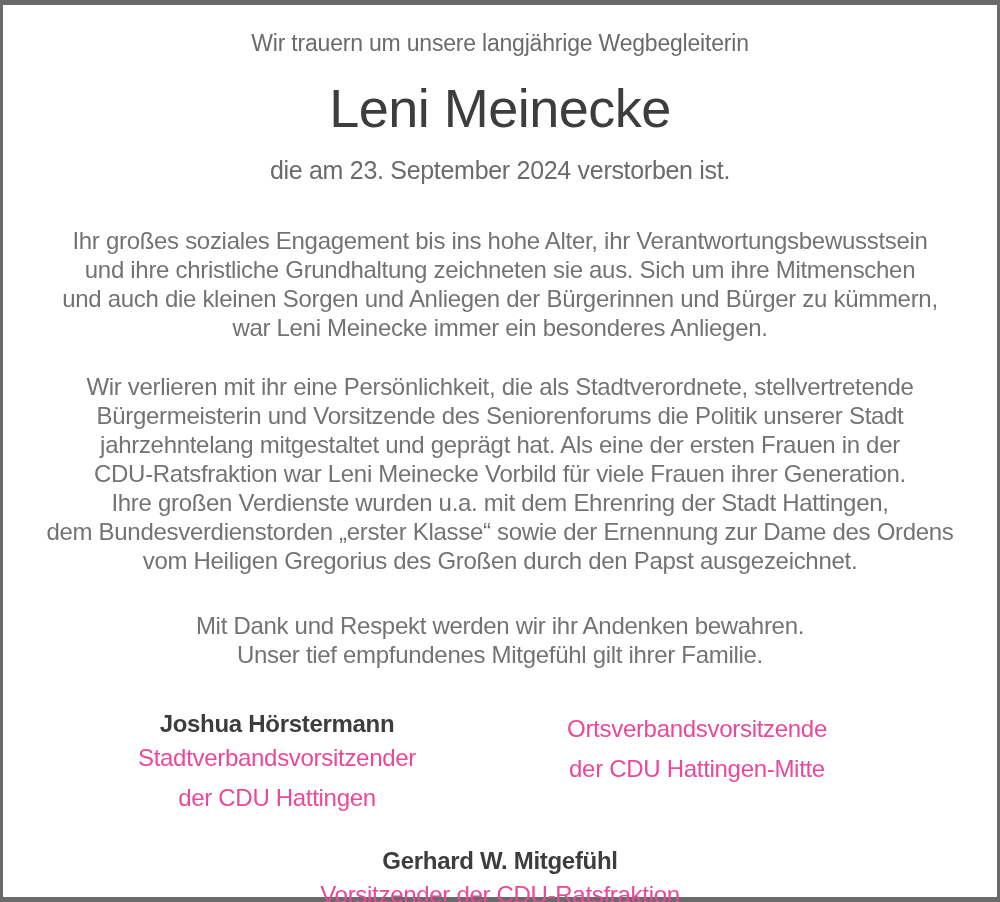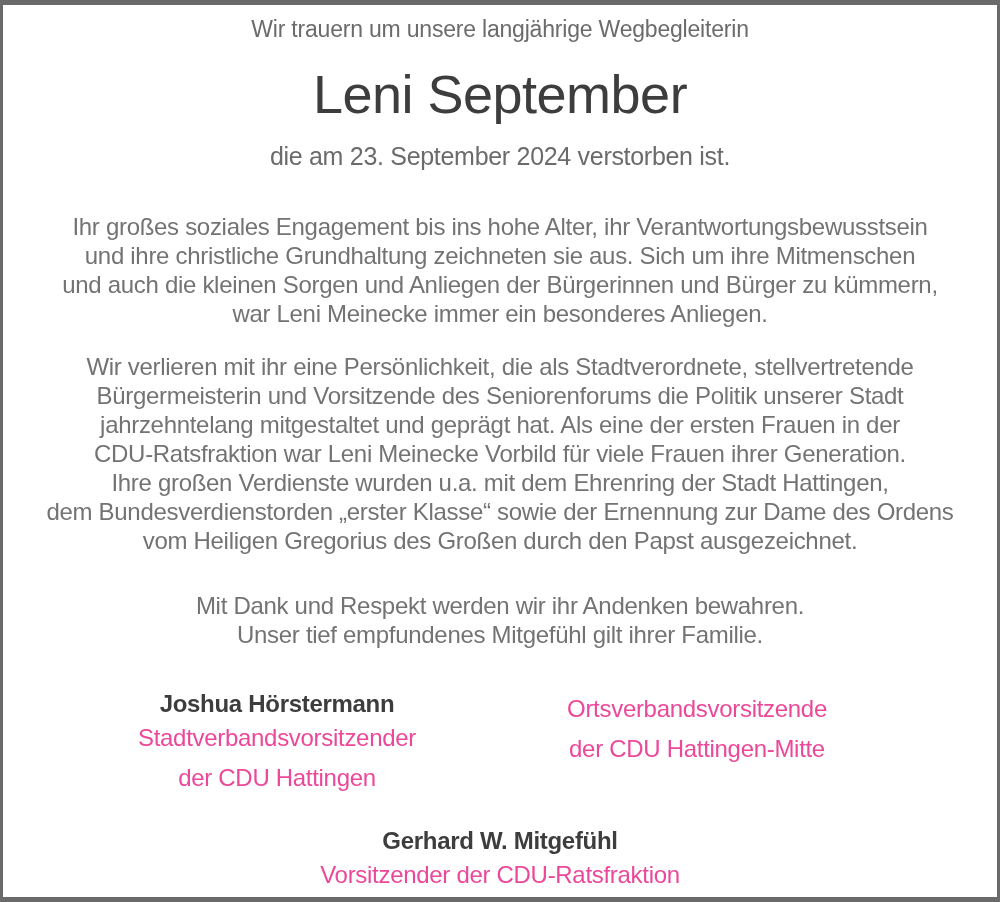--- a/index.html
+++ b/index.html
@@ -14,21 +14,21 @@
     width: 1000px;
     height: 902px;
     background: #ffffff;
     border: solid #6a6a6a;
     border-width: 5px 3px;
     font-family: "Liberation Sans", sans-serif;
     text-align: center;
     color: #6b6b6b;
   }
   .intro {
-    margin-top: 11px;
+    margin-top: 25px;
     font-size: 23px;
     line-height: 26px;
     letter-spacing: -0.2px;
     color: #6b6b6b;
     white-space: pre-line;
   }
   .title {
     margin: 24px 0 0 0;
     font-size: 54px;
     line-height: 56px;
@@ -45,21 +45,21 @@
     white-space: pre-line;
   }
   .para {
     font-size: 24px;
     line-height: 29px;
     letter-spacing: -0.3px;
     color: #737373;
     white-space: pre-line;
   }
   .para-1 { margin-top: 42px; }
-  .para-2 { margin-top: 24px; }
+  .para-2 { margin-top: 30px; }
   .closing { margin-top: 36px; }
   .signature-row {
     position: relative;
     left: -13px;
     margin-top: 40px;
     display: flex;
     justify-content: center;
     gap: 90px;
   }
   .signature-col {
@@ -82,21 +82,21 @@
     white-space: pre-line;
   }
   .signature-center { margin-top: 28px; }
 </style>
 </head>
 <body>
 
 <div class="notice">
   <div class="intro">Wir trauern um unsere langjährige Wegbegleiterin</div>
 
-  <h1 class="title">Leni September</h1>
+  <h1 class="title">Leni Meinecke</h1>
 
   <div class="date-line">die am 23. September 2024 verstorben ist.</div>
 
   <div class="para para-1">Ihr großes soziales Engagement bis ins hohe Alter, ihr Verantwortungsbewusstsein
 und ihre christliche Grundhaltung zeichneten sie aus. Sich um ihre Mitmenschen
 und auch die kleinen Sorgen und Anliegen der Bürgerinnen und Bürger zu kümmern,
 war Leni Meinecke immer ein besonderes Anliegen.</div>
 
   <div class="para para-2">Wir verlieren mit ihr eine Persönlichkeit, die als Stadtverordnete, stellvertretende
 Bürgermeisterin und Vorsitzende des Seniorenforums die Politik unserer Stadt

